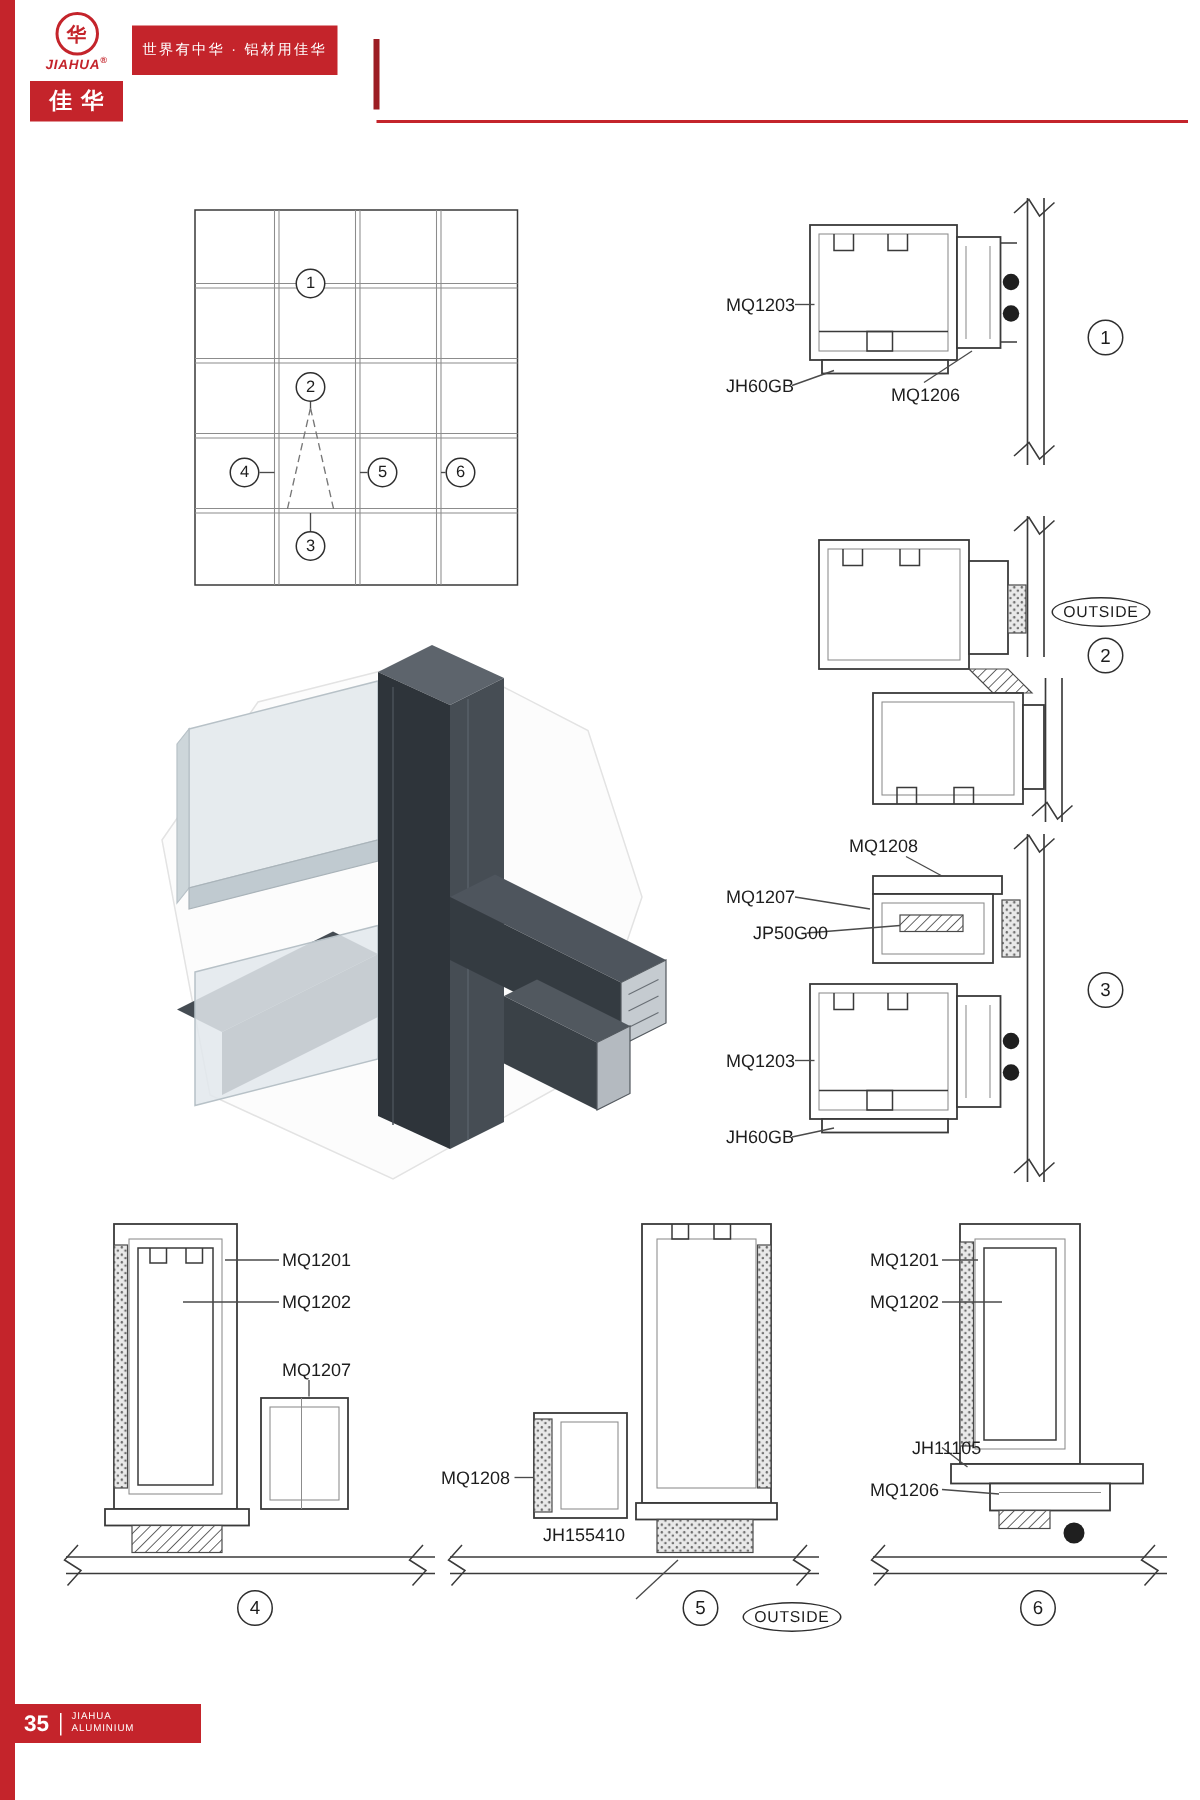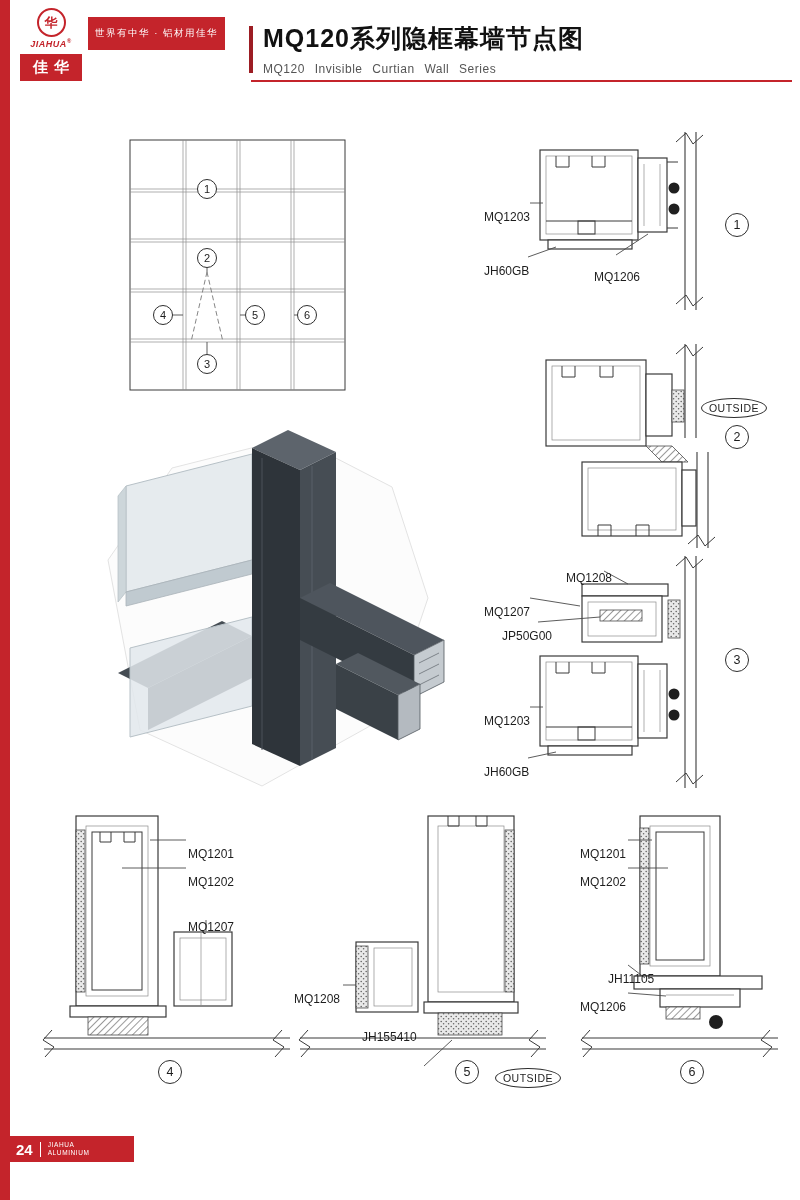--- a/index.html
+++ b/index.html
@@ -20,21 +20,21 @@
   .brand-block{position:absolute;left:88px;top:14px;}
   .brand{font-size:34px;font-weight:bold;color:#141414;letter-spacing:2px;}
   .slogan{margin-top:3px;display:inline-block;background:var(--red);color:#fff;font-size:9.5px;letter-spacing:1.5px;padding:10px 7px;}
   .hdr-divider{position:absolute;left:249px;top:26px;width:4px;height:47px;background:#9c1d23;}
   .title-block{position:absolute;left:263px;top:22px;}
   .title{margin:0;font-size:25px;font-weight:bold;color:#111;letter-spacing:1px;}
   .subtitle{margin-top:7px;font-size:12px;color:#555;word-spacing:6px;letter-spacing:.5px;}
   .hdr-underline{position:absolute;left:251px;top:80px;width:541px;height:2px;background:var(--red);}
 
   
-  .lbl{position:absolute;font-size:12px;color:var(--ink);white-space:nowrap;line-height:14px;margin-top:14px;}
+  .lbl{position:absolute;font-size:12px;color:var(--ink);white-space:nowrap;line-height:14px;}
   .callout{position:absolute;box-sizing:border-box;width:24px;height:24px;border:1.4px solid #2e2e2e;border-radius:50%;background:#fff;color:var(--ink);font-size:12.5px;display:flex;align-items:center;justify-content:center;}
   .callout.small{width:20px;height:20px;font-size:11px;}
   .outside{position:absolute;box-sizing:border-box;border:1.3px solid #2e2e2e;border-radius:50%;background:#fff;color:var(--ink);font-size:10.5px;letter-spacing:.5px;display:flex;align-items:center;justify-content:center;}
 
   
   .footer{position:absolute;left:0;top:1136px;width:134px;height:26px;background:var(--red);color:#fff;display:flex;align-items:center;padding-left:16px;box-sizing:border-box;}
   .pagenum{font-size:15px;font-weight:bold;}
   .fdiv{width:1px;height:15px;background:#fff;margin:0 7px;}
   .fbrand{font-size:6.5px;line-height:1.25;letter-spacing:.6px;}
 
@@ -335,24 +335,20 @@
             <span>华</span>
           </div>
         <div class="logo-en"><span>JIAHUA</span><sup>®</sup></div>
       </div>
       <div class="logo-red">佳华</div>
     </div>
     <div class="brand-block">
       <div class="slogan">世界有中华 · 铝材用佳华</div>
     </div>
     <div class="hdr-divider"></div>
-    <div class="title-block">
-      <h1 class="title">MQ120系列隐框幕墙节点图</h1>
-      <div class="subtitle">MQ120 Invisible Curtian Wall Series</div>
-    </div>
   </header>
   <div class="hdr-underline"></div>
 
   <div class="callout small" style="left:197px;top:179px">1</div>
   <div class="callout small" style="left:197px;top:248px">2</div>
   <div class="callout small" style="left:197px;top:354px">3</div>
   <div class="callout small" style="left:153px;top:305px">4</div>
   <div class="callout small" style="left:245px;top:305px">5</div>
   <div class="callout small" style="left:297px;top:305px">6</div>
 
@@ -382,21 +378,21 @@
 
   <span class="lbl" style="left:294px;top:978px">MQ1208</span>
   <span class="lbl" style="left:362px;top:1016px">JH155410</span>
 
   <span class="lbl" style="left:580px;top:833px">MQ1201</span>
   <span class="lbl" style="left:580px;top:861px">MQ1202</span>
   <span class="lbl" style="left:608px;top:958px">JH11105</span>
   <span class="lbl" style="left:580px;top:986px">MQ1206</span>
 
   <footer class="footer">
-    <span class="pagenum">24</span>
+    <span class="pagenum">35</span>
     <span class="fdiv"></span>
     <span class="fbrand">
       <span style="display:block">JIAHUA</span>
       <span style="display:block">ALUMINIUM</span>
     </span>
   </footer>
 
 </div>
 
 </body></html>

